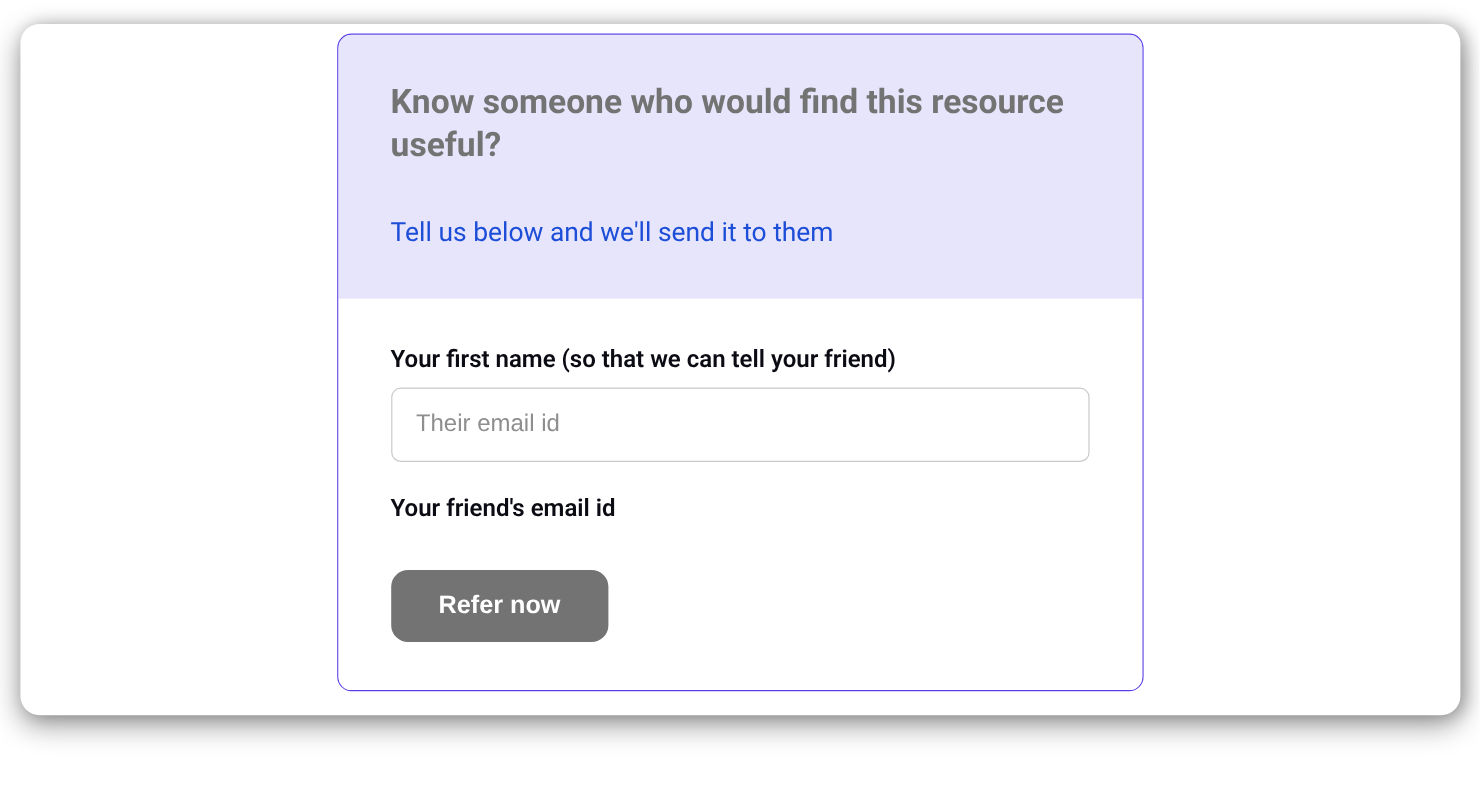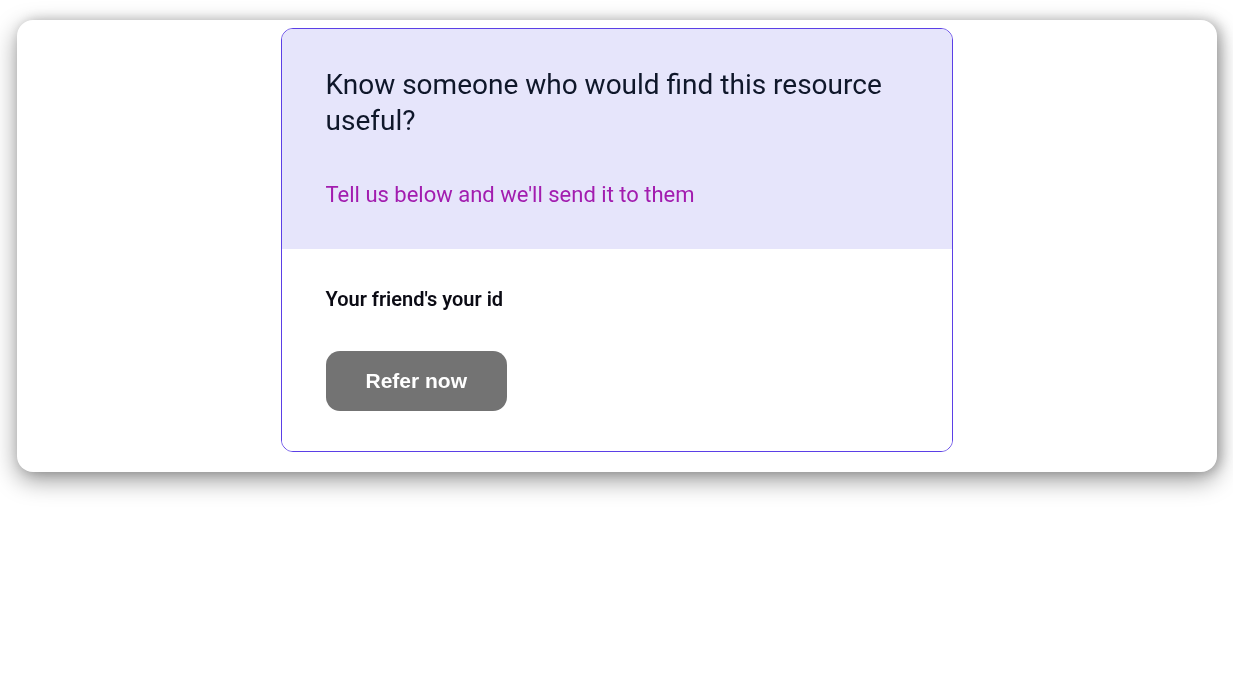--- a/index.html
+++ b/index.html
@@ -31,28 +31,28 @@
       border: 1px solid #5B3FE6;
       border-radius: 12px;
       overflow: hidden;
       background: #ffffff;
     }
     .card-header {
       background: #E6E5FB;
       padding: 38px 44px 38px 44px;
     }
     .card-title {
-      color: #0f172a;
+      color: #737373;
       font-size: 28px;
-      font-weight: 400;
+      font-weight: 700;
       line-height: 1.3;
       margin-bottom: 14px;
     }
     .card-subtitle {
-      color: #a21caf;
+      color: #1d4ed8;
       font-size: 22px;
       font-weight: 400;
       line-height: 1.4;
       margin-top: 40px;
     }
     .card-body {
       padding: 38px 44px 40px 44px;
       background: #ffffff;
     }
     .form-group {
@@ -96,18 +96,22 @@
 <body>
 
 <div class="outer-container">
   <div class="card">
     <div class="card-header">
       <h2 class="card-title">Know someone who would find this resource useful?</h2>
       <p class="card-subtitle">Tell us below and we'll send it to them</p>
     </div>
     <div class="card-body">
       <div class="form-group">
-        <label class="form-label">Your friend's your id</label>
+        <label class="form-label">Your first name (so that we can tell your friend)</label>
+        <input type="text" class="form-input" placeholder="Their email id" style="">
+      </div>
+      <div class="form-group">
+        <label class="form-label">Your friend's email id</label>
       </div>
       <button class="submit-button">Refer now</button>
     </div>
   </div>
 </div>
 
 </body></html>

